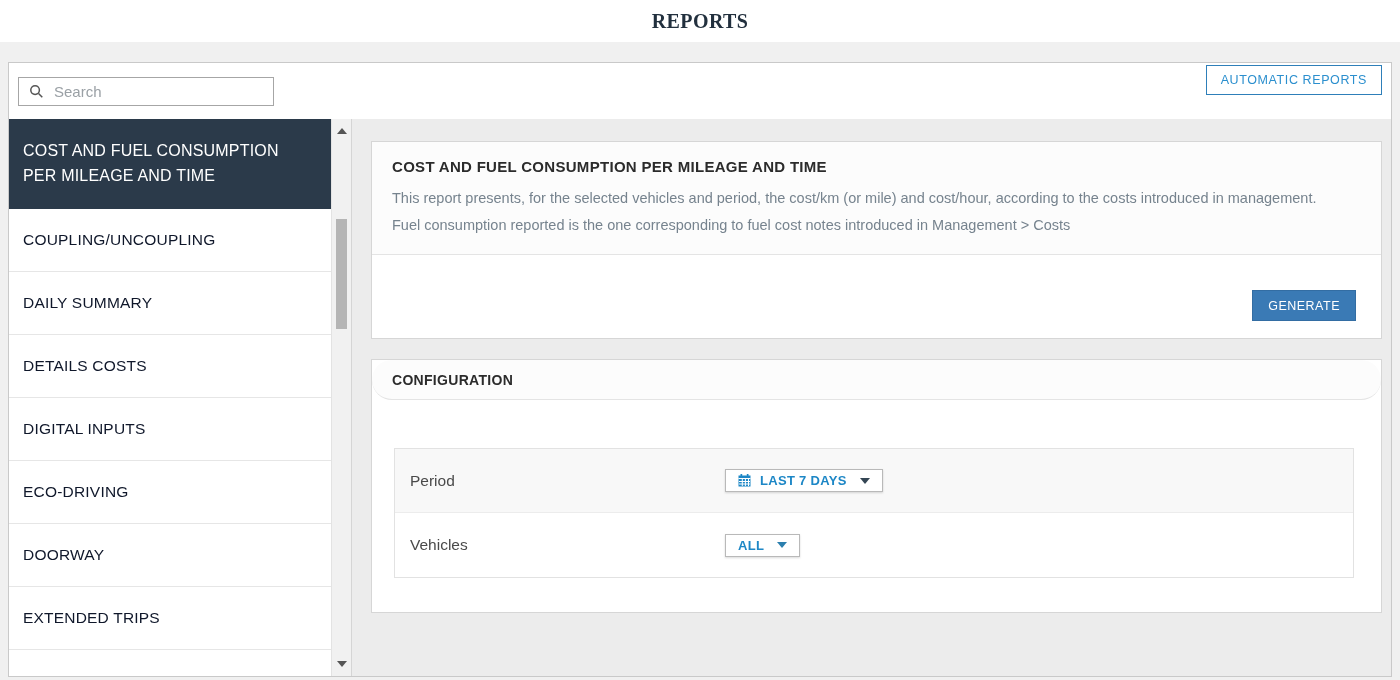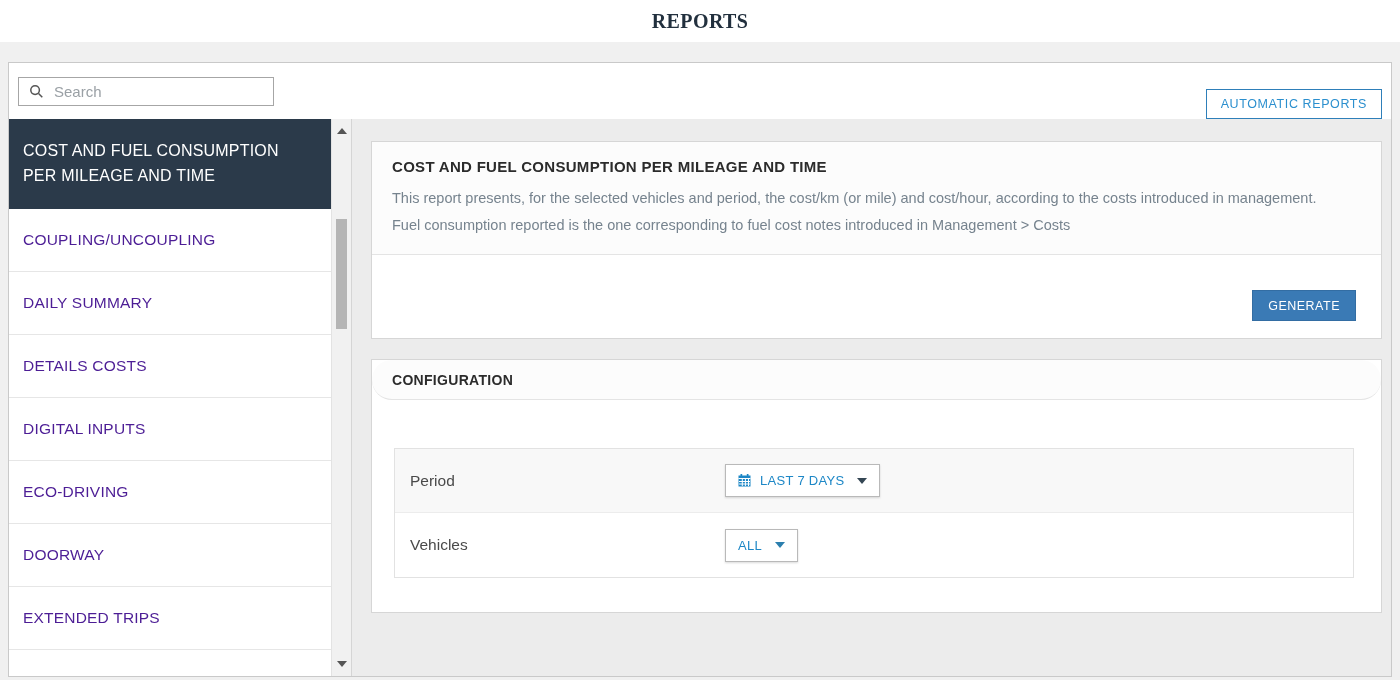--- a/index.html
+++ b/index.html
@@ -34,35 +34,35 @@
     border: 1px solid #a6a6a6; background: #fff;
     display: flex; align-items: center; padding: 0 10px; gap: 10px;
   }
   .search-box svg { flex: 0 0 auto; display: block; }
   .search-input {
     border: none; outline: none; flex: 1; font-size: 15px;
     font-family: "Liberation Sans", sans-serif; color: #444; background: transparent;
   }
   .search-input::placeholder { color: #9aa0a5; }
   .auto-reports-btn {
-    position: absolute; right: 9px; top: 26px; height: 30px;
+    position: absolute; right: 9px; top: 2px; height: 30px;
     background: #fff; border: 1px solid #2e7fb9; color: #2b8fce;
     font-size: 12.5px; letter-spacing: .6px; padding: 0 14px;
     display: flex; align-items: center; cursor: pointer;
     font-family: "Liberation Sans", sans-serif;
   }
 
   
   .content-row { display: flex; height: calc(100% - 56px); }
 
   .sidebar { width: 322px; background: #fff; display: flex; flex-direction: column; overflow: hidden; }
   .sidebar-item {
     min-height: 63px; display: flex; align-items: center;
     padding: 0 14px; border-bottom: 1px solid #e6e6e6;
-    color: #4c1d95; font-size: 15.5px; background: #fff; cursor: pointer;
+    color: #0f172a; font-size: 15.5px; background: #fff; cursor: pointer;
     letter-spacing: .2px;
   }
   .sidebar-item.selected {
     background: #2b3a4a; color: #ffffff; min-height: 90px;
     line-height: 1.55; font-size: 16px; border-bottom: none;
     padding-right: 36px;
   }
   .sidebar-item.partial { flex: 1; border-bottom: none; border-top: 0; }
 
   
@@ -112,24 +112,24 @@
   }
   .config-title { font-size: 14px; font-weight: bold; color: #2b2b2b; letter-spacing: .3px; }
   .config-card-body { background: #fff; padding: 48px 27px 34px 22px; }
   .config-box { border: 1px solid #e2e2e2; }
   .config-row {
     height: 64px; display: flex; align-items: center; padding: 0 15px;
   }
   .config-row.alt { background: #f8f8f8; border-bottom: 1px solid #ececec; }
   .config-label { flex: 0 0 315px; color: #4a4a4a; font-size: 15.5px; }
   .dropdown {
-    display: inline-flex; align-items: center; gap: 9px; height: 33px;
+    display: inline-flex; align-items: center; gap: 9px; height: 23px;
     padding: 0 12px; background: #fff; border: 1px solid #b9b9b9;
     box-shadow: 0 1px 2px rgba(0,0,0,.15); cursor: pointer;
-    color: #1d87c6; font-size: 13px; letter-spacing: .3px; font-weight: normal;
+    color: #1d87c6; font-size: 13px; letter-spacing: .3px; font-weight: bold;
     font-family: "Liberation Sans", sans-serif;
   }
   .caret { width: 0; height: 0; border-left: 5px solid transparent; border-right: 5px solid transparent; margin-left: 4px; }
   .caret.dark { border-top: 6px solid #344654; }
   .caret.blue { border-top: 6px solid #2b7fae; }
 </style>
 </head>
 <body>
 
 <div class="app-header">

